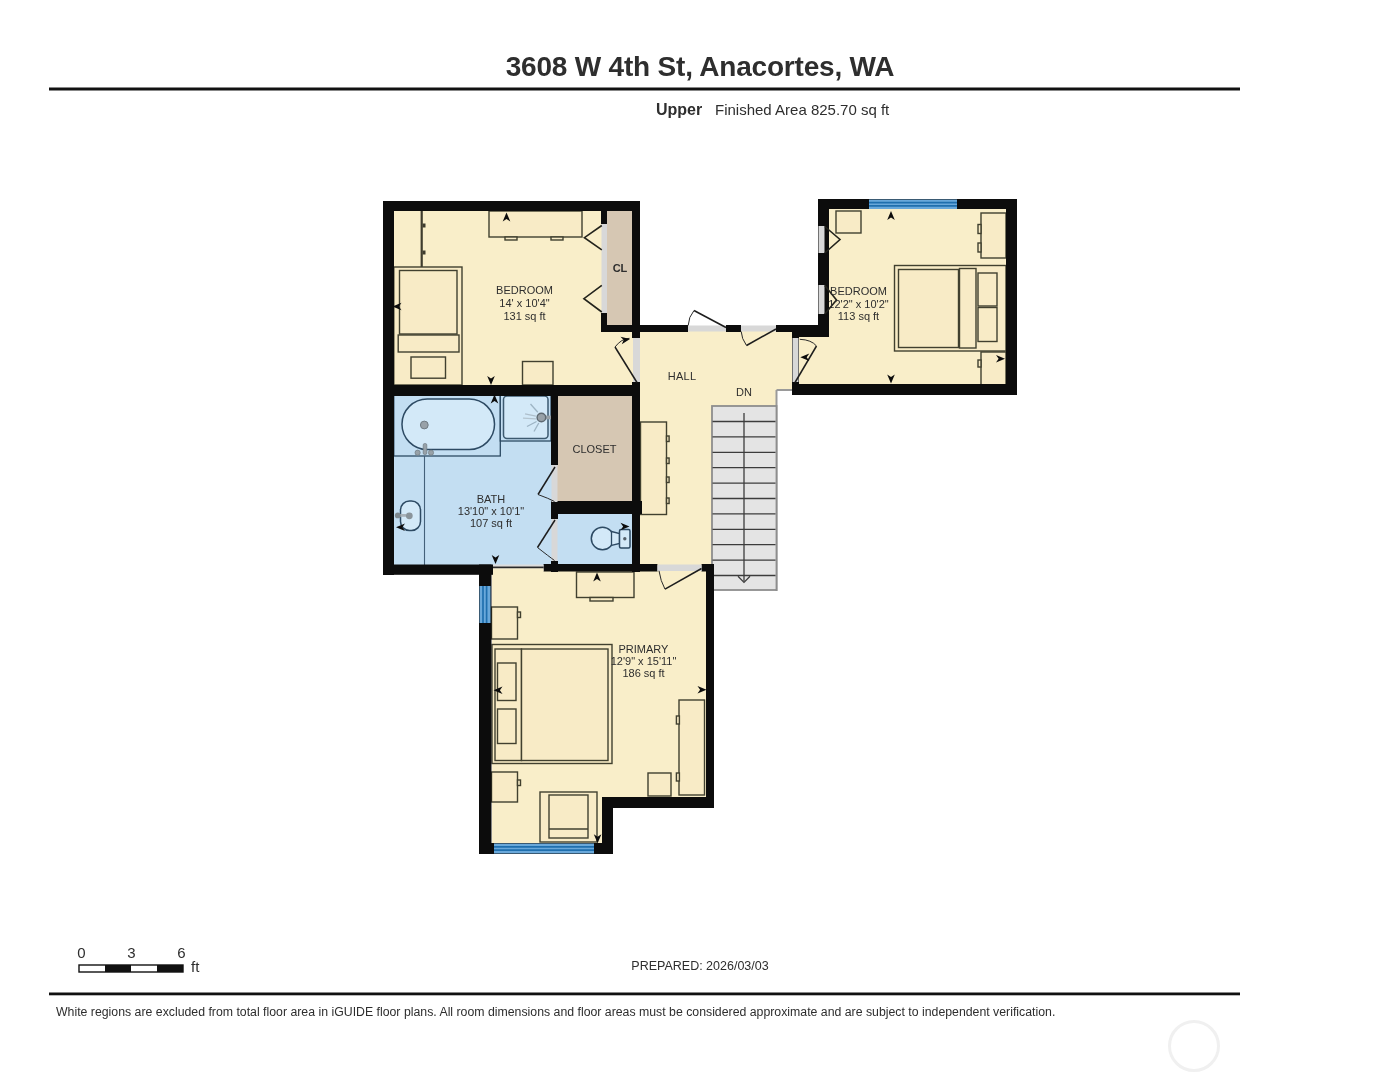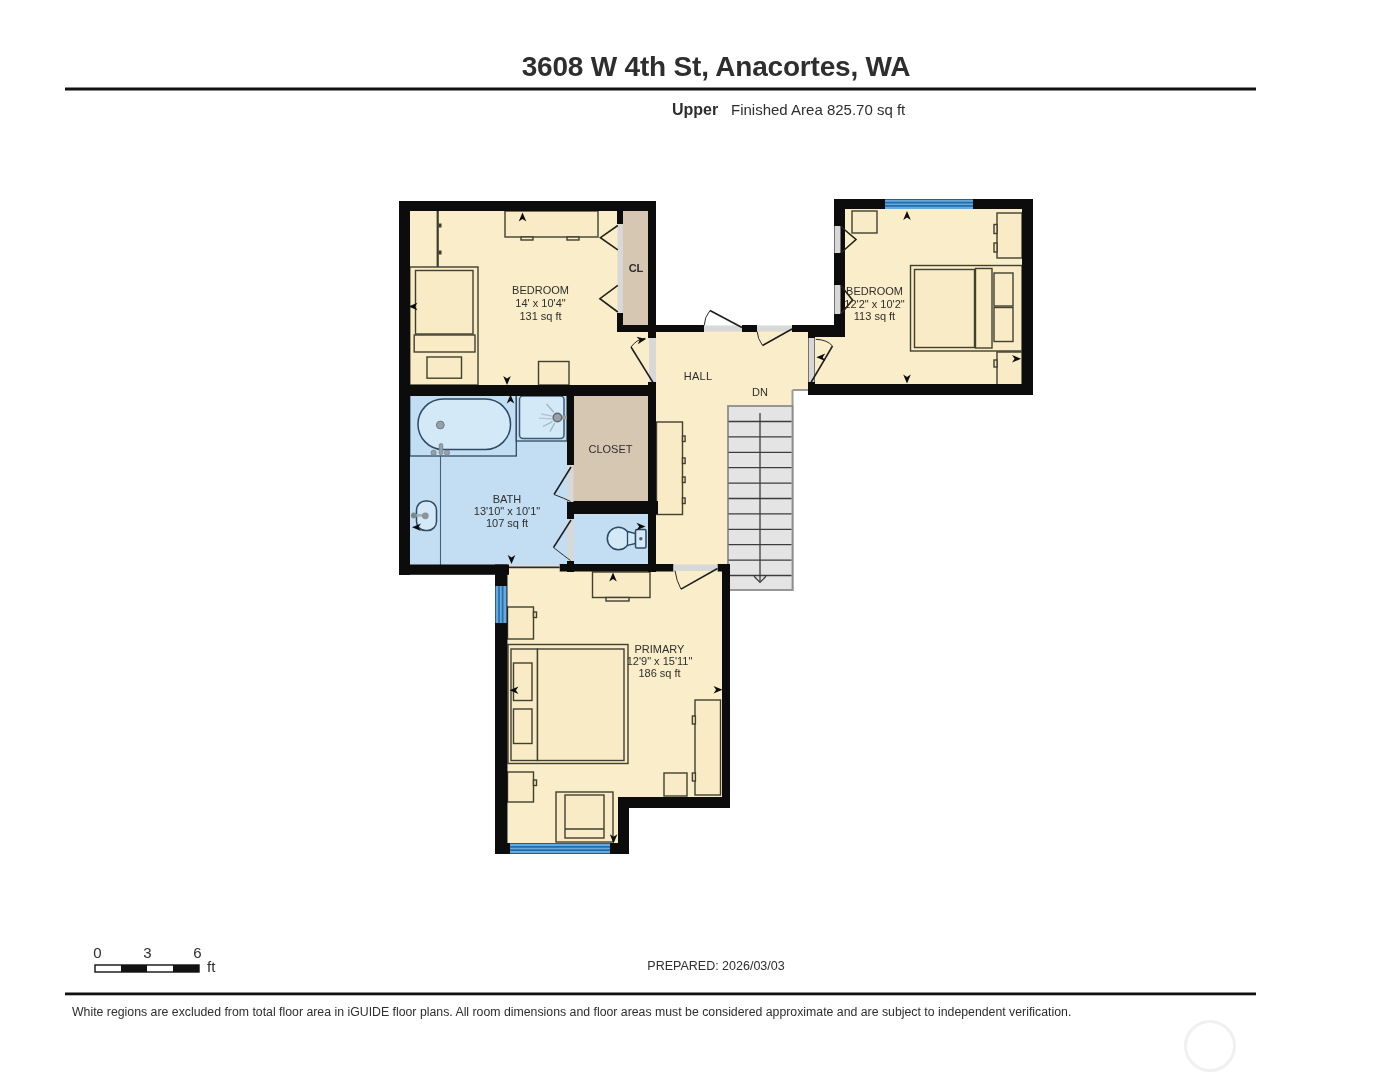--- a/index.html
+++ b/index.html
@@ -1,16 +1,16 @@
 <!DOCTYPE html>
 <html><head>
 <meta charset="utf-8">
 <style>
 html,body{margin:0;padding:0;background:#ffffff;}
-.page{position:relative;width:1240px;height:1082px;overflow:hidden;font-family:"Liberation Sans",sans-serif;margin-left:16px;}
+.page{position:relative;width:1240px;height:1082px;overflow:hidden;font-family:"Liberation Sans",sans-serif;}
 </style>
 </head>
 <body>
 <div class="page">
 <svg width="1400" height="1082" viewBox="0 0 1400 1082" xmlns="http://www.w3.org/2000/svg">
 <style>
 text{font-family:"Liberation Sans",sans-serif;fill:#2e2e2e;}
 .rl{font-size:11px;text-anchor:middle;}
 .wall{fill:#0c0c0c;}
 .furn{fill:#f8ebc6;stroke:#41402f;stroke-width:1.4;}

